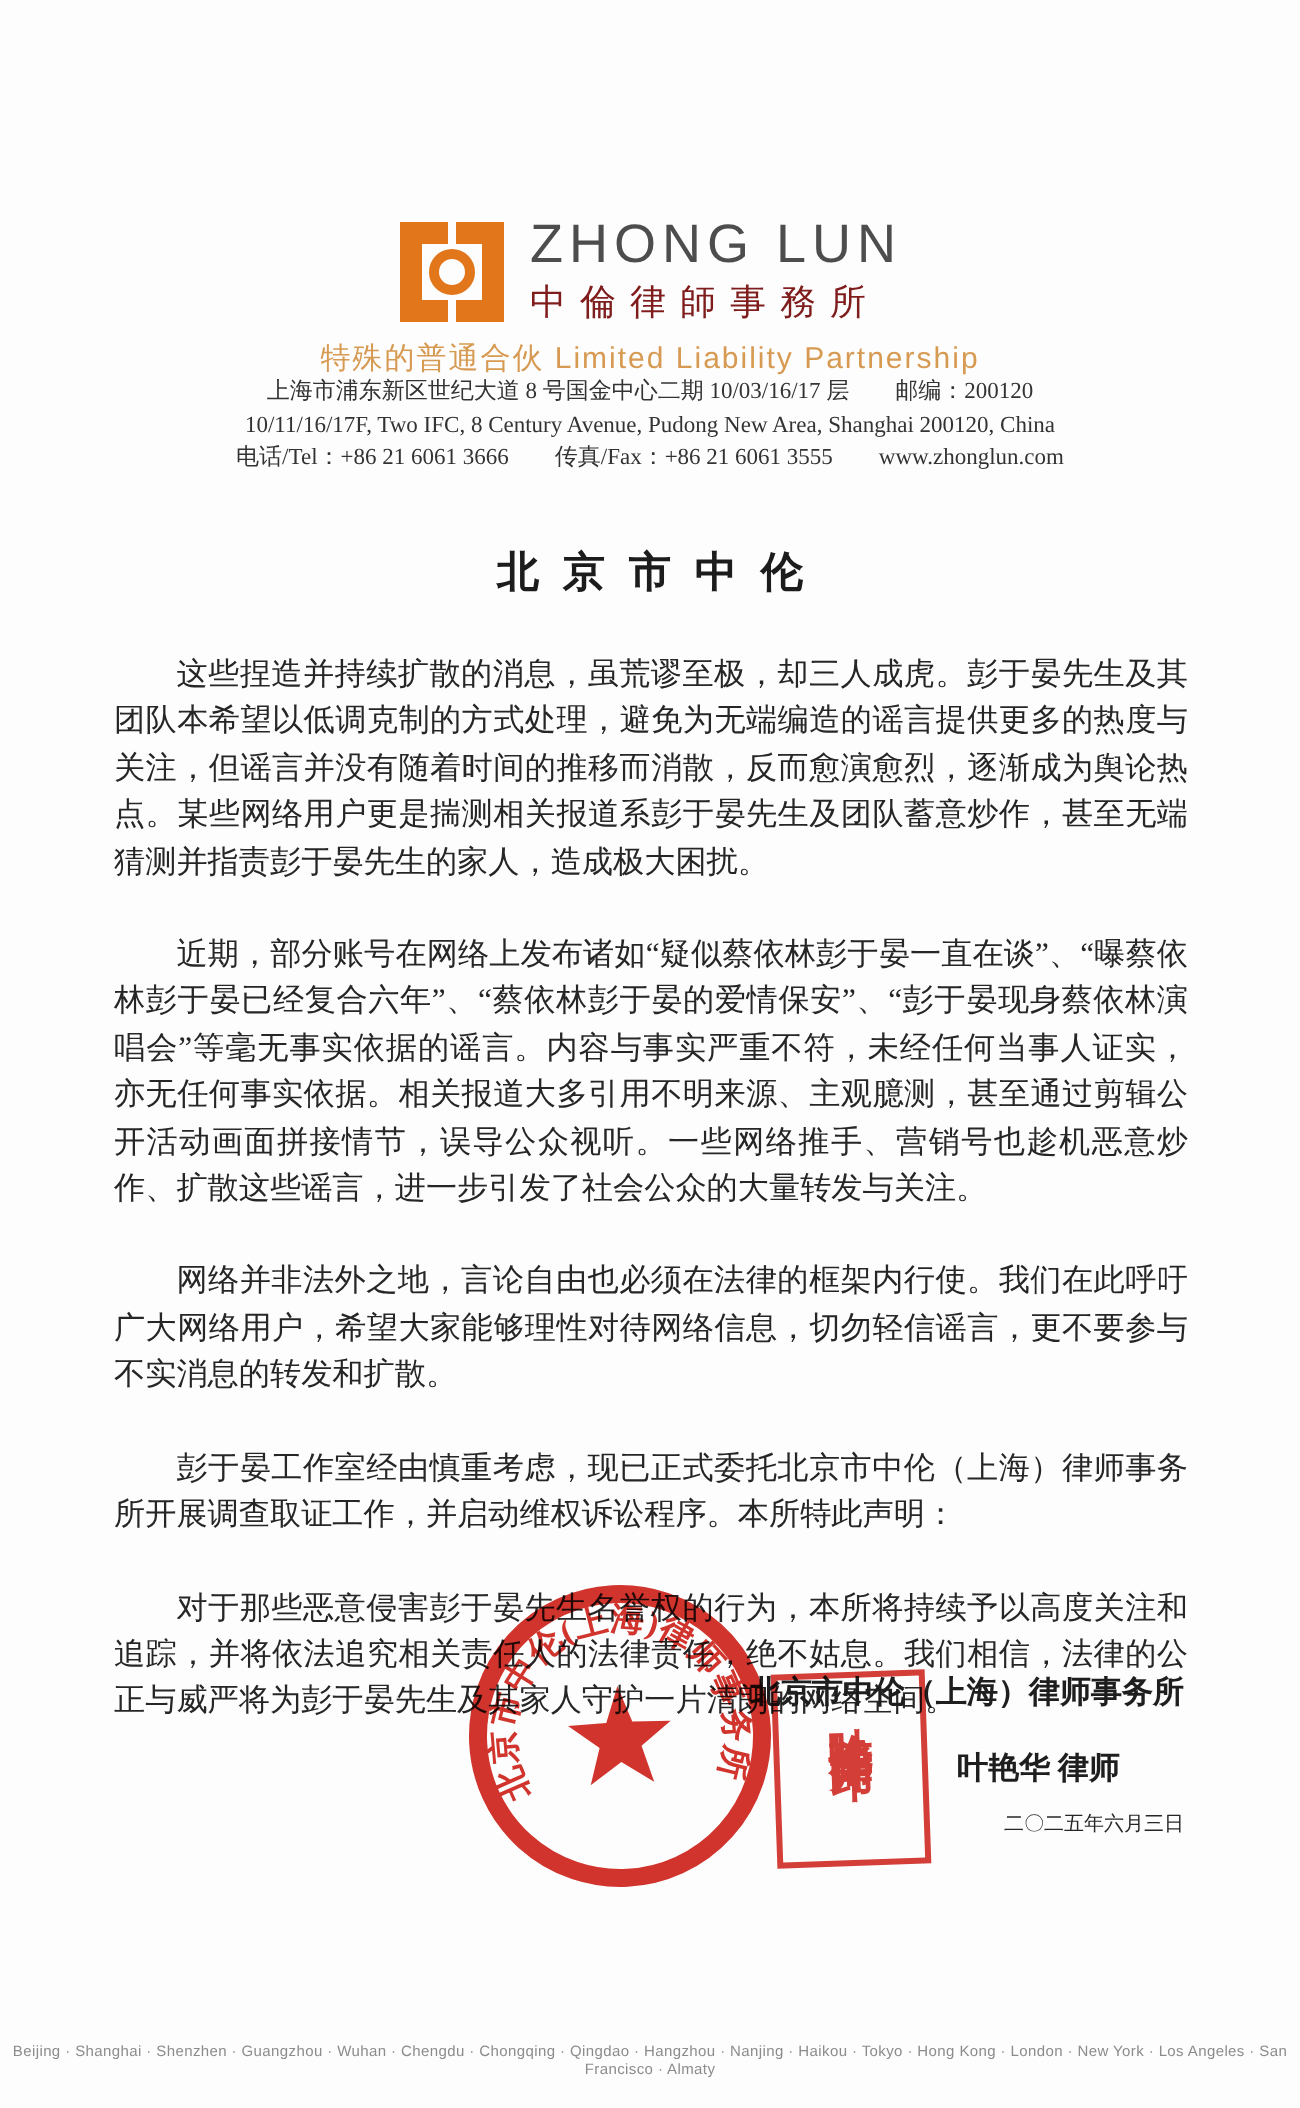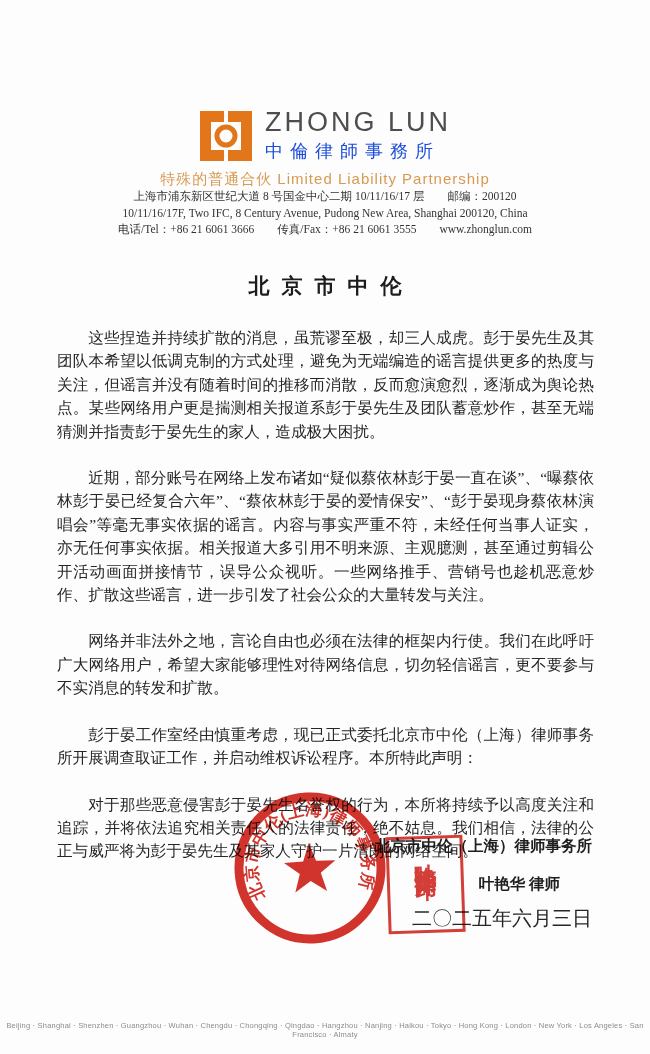--- a/index.html
+++ b/index.html
@@ -15,39 +15,39 @@
     overflow: hidden;
     color: #252525;
   }
 
   
   .letterhead { position: absolute; top: 108px; left: 0; width: 100%; text-align: center; }
   .brand-row { display: flex; justify-content: center; align-items: center; gap: 12px; }
   .brand-mark { width: 54px; height: 52px; flex: 0 0 auto; }
   .brand-text { text-align: left; font-family: "Liberation Sans", "DejaVu Sans", sans-serif; }
   .brand-en { font-size: 27px; letter-spacing: 3px; color: #4d4d4d; font-weight: 500; line-height: 1.05; }
-  .brand-cn { font-size: 18px; letter-spacing: 7px; color: #1d4ed8; margin-top: 3px; }
+  .brand-cn { font-size: 18px; letter-spacing: 7px; color: #7f1d1d; margin-top: 3px; }
   .tagline { margin-top: 7px; font-size: 15px; letter-spacing: 1px; color: #d79a52; font-family: "Liberation Sans", "DejaVu Sans", sans-serif; }
 
   .address-block { position: absolute; top: 188px; left: 0; width: 100%; text-align: center;
     font-size: 11.5px; line-height: 16.5px; color: #333; }
 
   
   .doc-title { position: absolute; top: 272px; left: 0; width: 100%; text-align: center;
     font-size: 21px; font-weight: bold; letter-spacing: 12px; color: #1c1c1c; text-indent: 12px; }
 
   .doc-body { position: absolute; top: 326px; left: 57px; width: 537px;
     font-size: 15.6px; line-height: 23.4px; text-align: justify; color: #262626; }
   .doc-body p { text-indent: 2em; margin-bottom: 23px; }
 
   
   .sign-block { position: absolute; top: 786px; left: 0; width: 100%; height: 180px; padding-left: 40px; }
   .sign-firm { position: absolute; top: 50px; right: 58px; font-size: 15.5px; font-weight: bold; color: #1e1e1e; }
   .sign-lawyer { position: absolute; top: 88px; right: 90px; font-size: 15.5px; font-weight: bold; color: #1e1e1e; text-align: right; }
-  .sign-date { position: absolute; top: 119px; right: 58px; font-size: 20px; color: #262626; }
+  .sign-date { position: absolute; top: 119px; right: 58px; font-size: 10px; color: #262626; }
 
   .seal-round { position: absolute; top: 2px; left: 230px; width: 160px; height: 160px;
     mix-blend-mode: multiply; opacity: .93; transform: rotate(-3deg); }
 
   .seal-square { position: absolute; top: 50px; left: 387px; width: 77px; height: 97px;
     border: 3.5px solid #cf241c; display: flex; align-items: center; justify-content: center;
     mix-blend-mode: multiply; opacity: .88; transform: rotate(-2deg); background: rgba(255,255,255,0); }
   .seal-square-text { writing-mode: vertical-rl; text-orientation: upright;
     height: 78px; line-height: 34px; font-size: 22px; font-weight: bold; color: #cf241c;
     letter-spacing: 3px; font-family: "Liberation Serif", "DejaVu Serif", serif; }
@@ -72,21 +72,21 @@
       </svg>
       <div class="brand-text">
         <div class="brand-en">ZHONG LUN</div>
         <div class="brand-cn">中倫律師事務所</div>
       </div>
     </div>
     <div class="tagline">特殊的普通合伙 Limited Liability Partnership</div>
   </div>
 
   <div class="address-block">
-    <div>上海市浦东新区世纪大道 8 号国金中心二期 10/11/16/17 层　　邮编：200120</div>
+    <div>上海市浦东新区世纪大道 8 号国金中心二期 10/03/16/17 层　　邮编：200120</div>
     <div>10/11/16/17F, Two IFC, 8 Century Avenue, Pudong New Area, Shanghai 200120, China</div>
     <div>电话/Tel：+86 21 6061 3666　　传真/Fax：+86 21 6061 3555　　www.zhonglun.com</div>
   </div>
 
   <div class="doc-title">北京市中伦</div>
 
   <div class="doc-body">
     <p>这些捏造并持续扩散的消息，虽荒谬至极，却三人成虎。彭于晏先生及其团队本希望以低调克制的方式处理，避免为无端编造的谣言提供更多的热度与关注，但谣言并没有随着时间的推移而消散，反而愈演愈烈，逐渐成为舆论热点。某些网络用户更是揣测相关报道系彭于晏先生及团队蓄意炒作，甚至无端猜测并指责彭于晏先生的家人，造成极大困扰。</p>
     <p>近期，部分账号在网络上发布诸如“疑似蔡依林彭于晏一直在谈”、“曝蔡依林彭于晏已经复合六年”、“蔡依林彭于晏的爱情保安”、“彭于晏现身蔡依林演唱会”等毫无事实依据的谣言。内容与事实严重不符，未经任何当事人证实，亦无任何事实依据。相关报道大多引用不明来源、主观臆测，甚至通过剪辑公开活动画面拼接情节，误导公众视听。一些网络推手、营销号也趁机恶意炒作、扩散这些谣言，进一步引发了社会公众的大量转发与关注。</p>
     <p>网络并非法外之地，言论自由也必须在法律的框架内行使。我们在此呼吁广大网络用户，希望大家能够理性对待网络信息，切勿轻信谣言，更不要参与不实消息的转发和扩散。</p>

